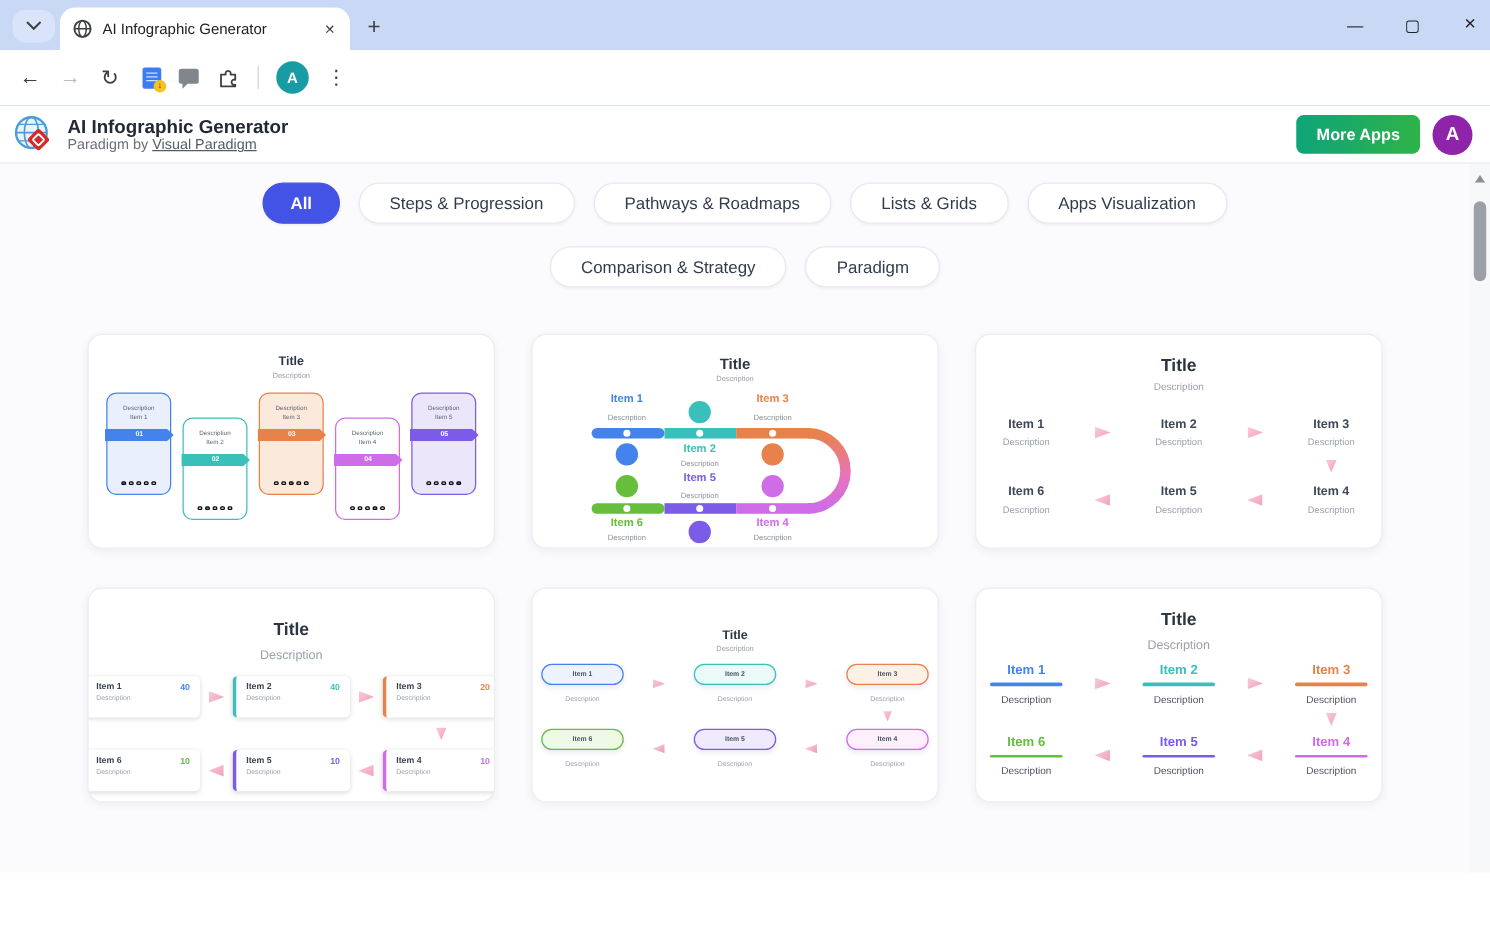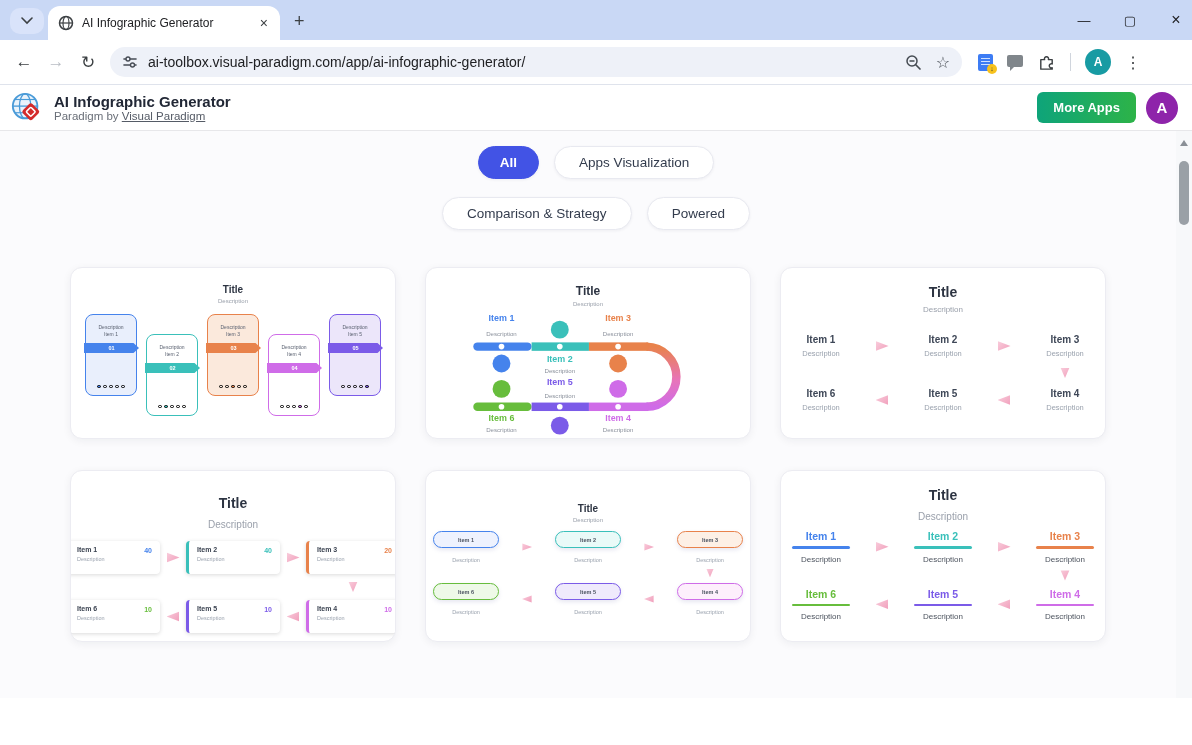--- a/index.html
+++ b/index.html
@@ -129,37 +129,20 @@
     <span>—</span>
     <span>▢</span>
     <span style="font-size:16px;">×</span>
   </div>
 </div>
 
 <div class="toolbar">
   <div class="nav-ic">←</div>
   <div class="nav-ic disabled">→</div>
   <div class="nav-ic">↻</div>
-  <div class="addressbar">
-    <svg width="16" height="16" viewBox="0 0 16 16">
-      <line x1="2" y1="5" x2="14" y2="5" stroke="#474c55" stroke-width="1.6" stroke-linecap="round"></line>
-      <circle cx="6" cy="5" r="2" fill="#eef1f8" stroke="#474c55" stroke-width="1.4"></circle>
-      <line x1="2" y1="11" x2="14" y2="11" stroke="#474c55" stroke-width="1.6" stroke-linecap="round"></line>
-      <circle cx="10.5" cy="11" r="2" fill="#eef1f8" stroke="#474c55" stroke-width="1.4"></circle>
-    </svg>
-    <span class="addr-url">ai-toolbox.visual-paradigm.com/app/ai-infographic-generator/</span>
-    <div class="addr-right">
-      <svg width="17" height="17" viewBox="0 0 17 17">
-        <circle cx="7" cy="7" r="5" fill="none" stroke="#454b52" stroke-width="1.5"></circle>
-        <line x1="4.5" y1="7" x2="9.5" y2="7" stroke="#454b52" stroke-width="1.5"></line>
-        <line x1="11" y1="11" x2="15" y2="15" stroke="#454b52" stroke-width="1.7" stroke-linecap="round"></line>
-      </svg>
-      <span class="star">☆</span>
-    </div>
-  </div>
   <div class="tb-right">
     <div class="doc-ext">
       <i style="top:4px;"></i>
         <i style="top:7px;"></i>
         <i style="top:10px;"></i>
       <span class="badge">↓</span>
     </div>
     <div class="bubble"></div>
     <svg width="19" height="19" viewBox="0 0 20 20">
       <path d="M4 7 h4 a2.2 2.2 0 1 1 4 0 h4 v4.5 a2.2 2.2 0 1 0 0 4 V17 h-12 z" fill="none" stroke="#3c4043" stroke-width="1.5" stroke-linejoin="round"></path>
@@ -187,24 +170,27 @@
   <div class="head-right">
     <button class="more-apps">More Apps</button>
     <div class="head-avatar">A</div>
   </div>
 </div>
 
 <div class="content">
 
   <div class="chips">
     <div class="chip active">All</div>
+    <div class="chip">Steps &amp; Progression</div>
+    <div class="chip">Pathways &amp; Roadmaps</div>
+    <div class="chip">Lists &amp; Grids</div>
     <div class="chip">Apps Visualization</div>
     <div style="flex-basis:100%; height:0;"></div>
     <div class="chip">Comparison &amp; Strategy</div>
-    <div class="chip">Powered</div>
+    <div class="chip">Paradigm</div>
   </div>
 
   <div class="grid">
 
     <div class="card">
       <div class="card-h">
         <div class="card-title t-md">Title</div>
         <div class="card-desc d-sm">Description</div>
       </div>
       <div class="steps-row">

